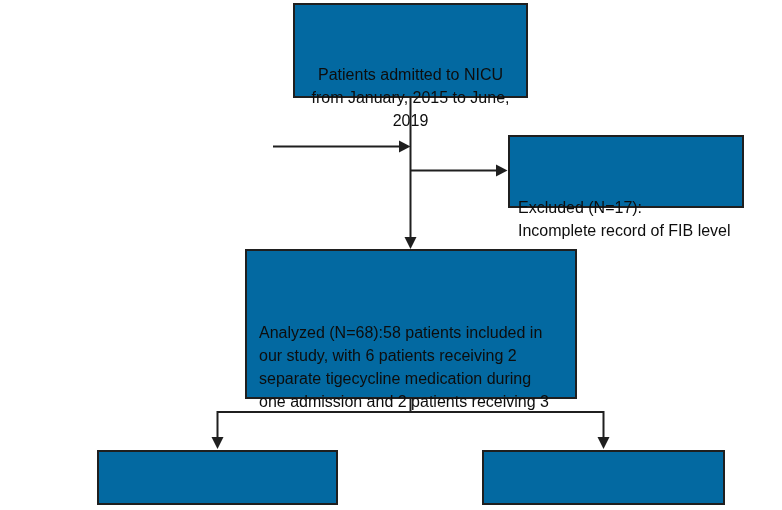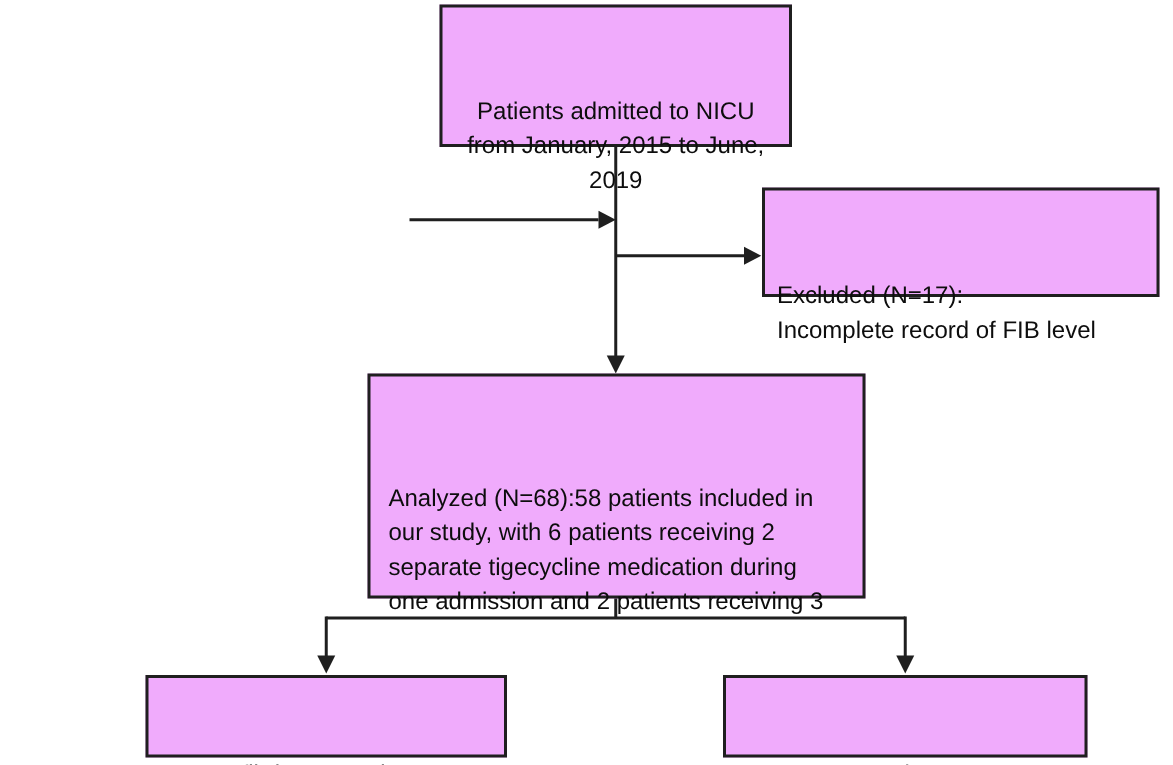--- a/index.html
+++ b/index.html
@@ -19,35 +19,35 @@
   .connectors {
     position: absolute;
     left: 0;
     top: 0;
     width: 782px;
     height: 510px;
   }
   .fc-box {
     position: absolute;
     box-sizing: border-box;
-    background: #f0abfc;
+    background: #0369a1;
     border: 2px solid #1f1f1f;
     font-size: 16px;
     line-height: 23px;
     white-space: pre-wrap;
   }
   .fc-box .txt {
     display: block;
     white-space: pre-wrap;
   }
   .centered { text-align: center; }
 
   .box-admitted  { left: 293px; top: 3px;   width: 235px; height: 95px;  padding: 12px 6px 0 6px; }
   .box-included  { left: 3px;   top: 87px;  width: 270px; height: 131px; padding: 11px 6px 0 7px; }
-  .box-excluded  { left: 508px; top: 125px; width: 265px; height: 73px;  padding: 13px 6px 0 8px; }
+  .box-excluded  { left: 508px; top: 135px; width: 236px; height: 73px;  padding: 13px 6px 0 8px; }
   .box-analyzed  { left: 245px; top: 249px; width: 332px; height: 150px; padding: 24px 8px 0 12px; }
   .box-hypo      { left: 97px;  top: 450px; width: 241px; height: 55px;  padding: 7px 4px 0 4px; }
   .box-normal    { left: 482px; top: 450px; width: 243px; height: 55px;  padding: 7px 4px 0 4px; }
 </style>
 </head>
 <body>
 
 <div class="canvas">
 
   <svg class="connectors" viewBox="0 0 782 510" xmlns="http://www.w3.org/2000/svg">

